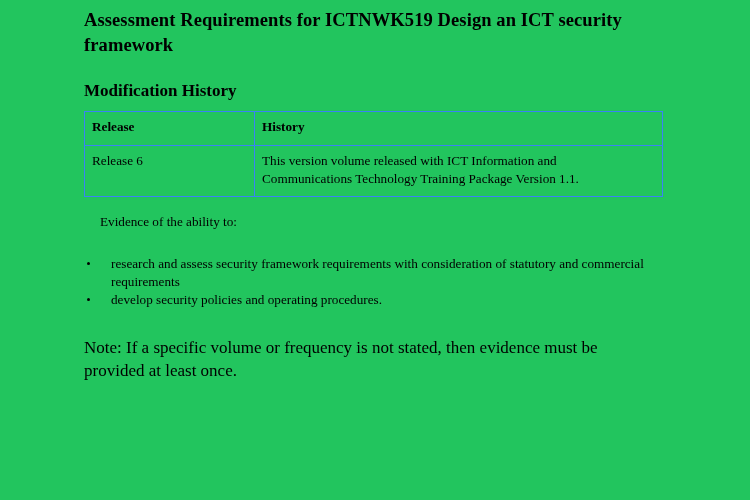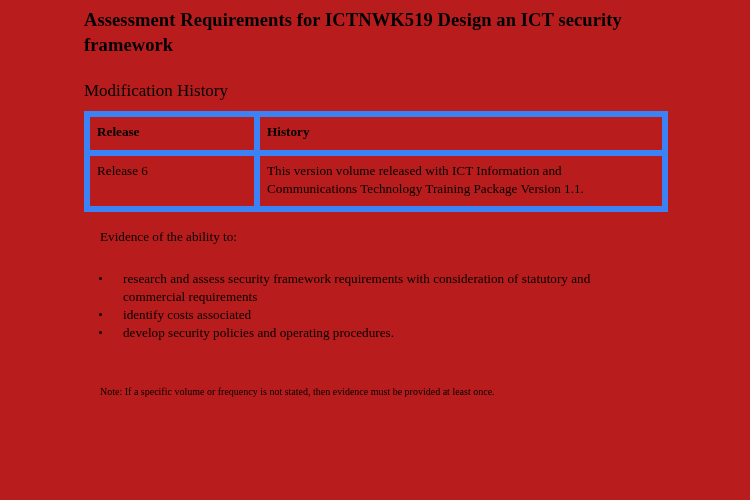--- a/index.html
+++ b/index.html
@@ -12,76 +12,76 @@
     height: 500px;
     overflow: hidden;
     font-family: "Liberation Serif", "DejaVu Serif", serif;
     color: #000000;
     -webkit-font-smoothing: antialiased;
   }
   .page {
     position: relative;
     width: 750px;
     height: 500px;
-    background: #b91c1c;
+    background: #22c55e;
     box-sizing: border-box;
     padding: 0 100px 0 84px;
   }
   .doc-title {
     margin: 0;
     padding-top: 8px;
     font-size: 18.5px;
     font-weight: bold;
     line-height: 1.33;
     letter-spacing: 0.1px;
   }
   .section-heading {
     margin: 0;
     font-size: 17px;
-    font-weight: normal;
+    font-weight: bold;
     line-height: 1.2;
   }
   .heading-modification {
     padding-top: 24px;
     padding-bottom: 9px;
   }
   .heading-performance {
     padding-top: 52px;
     padding-bottom: 10px;
   }
   table.mod-history {
     border-collapse: collapse;
     width: 578px;
     table-layout: fixed;
     font-size: 13.2px;
   }
   table.mod-history td,
   table.mod-history th {
-    border: 6px solid #3b82f6;
+    border: 1px solid #3b82f6;
     vertical-align: top;
     text-align: left;
     padding: 6px 7px 9px 7px;
     line-height: 1.33;
     font-weight: normal;
   }
   table.mod-history th {
     font-weight: bold;
     padding-bottom: 10px;
   }
   .col-release { width: 170px; }
   .col-comments { width: 408px; }
   .cell-comments-line { display: block; }
   .intro-line {
     margin: 16px;
     font-size: 13.2px;
     line-height: 1.35;
     padding-bottom: 8px;
   }
   ul.evidence-list {
-    margin: 12px;
+    margin: 0;
     padding: 0 0 0 0;
     list-style: none;
     font-size: 13.2px;
   }
   ul.evidence-list li {
     position: relative;
     padding-left: 27px;
     line-height: 1.36;
     margin: 0;
     max-width: 572px;
@@ -89,23 +89,23 @@
   ul.evidence-list li .bullet-dot {
     position: absolute;
     left: 3px;
     top: 0.52em;
     width: 3px;
     height: 3px;
     background: #000000;
     border-radius: 50%;
   }
   .note-block {
-    margin: 16px;
+    margin: 0;
     padding-top: 27px;
-    font-size: 10px;
+    font-size: 17px;
     line-height: 1.38;
     max-width: 575px;
   }
 </style>
 </head>
 <body>
 
 <div class="page">
 
   <h1 class="doc-title">Assessment Requirements for ICTNWK519 Design an ICT security framework</h1>
@@ -137,23 +137,19 @@
 
   <p class="intro-line">Evidence of the ability to:</p>
 
   <ul class="evidence-list">
     <li>
       <span class="bullet-dot"></span>
       <span>research and assess security framework requirements with consideration of statutory and commercial requirements</span>
     </li>
     <li>
       <span class="bullet-dot"></span>
-      <span>identify costs associated</span>
-    </li>
-    <li>
-      <span class="bullet-dot"></span>
       <span>develop security policies and operating procedures.</span>
     </li>
   </ul>
 
   <p class="note-block">Note: If a specific volume or frequency is not stated, then evidence must be provided at least once.</p>
 
 </div>
 
 </body></html>

